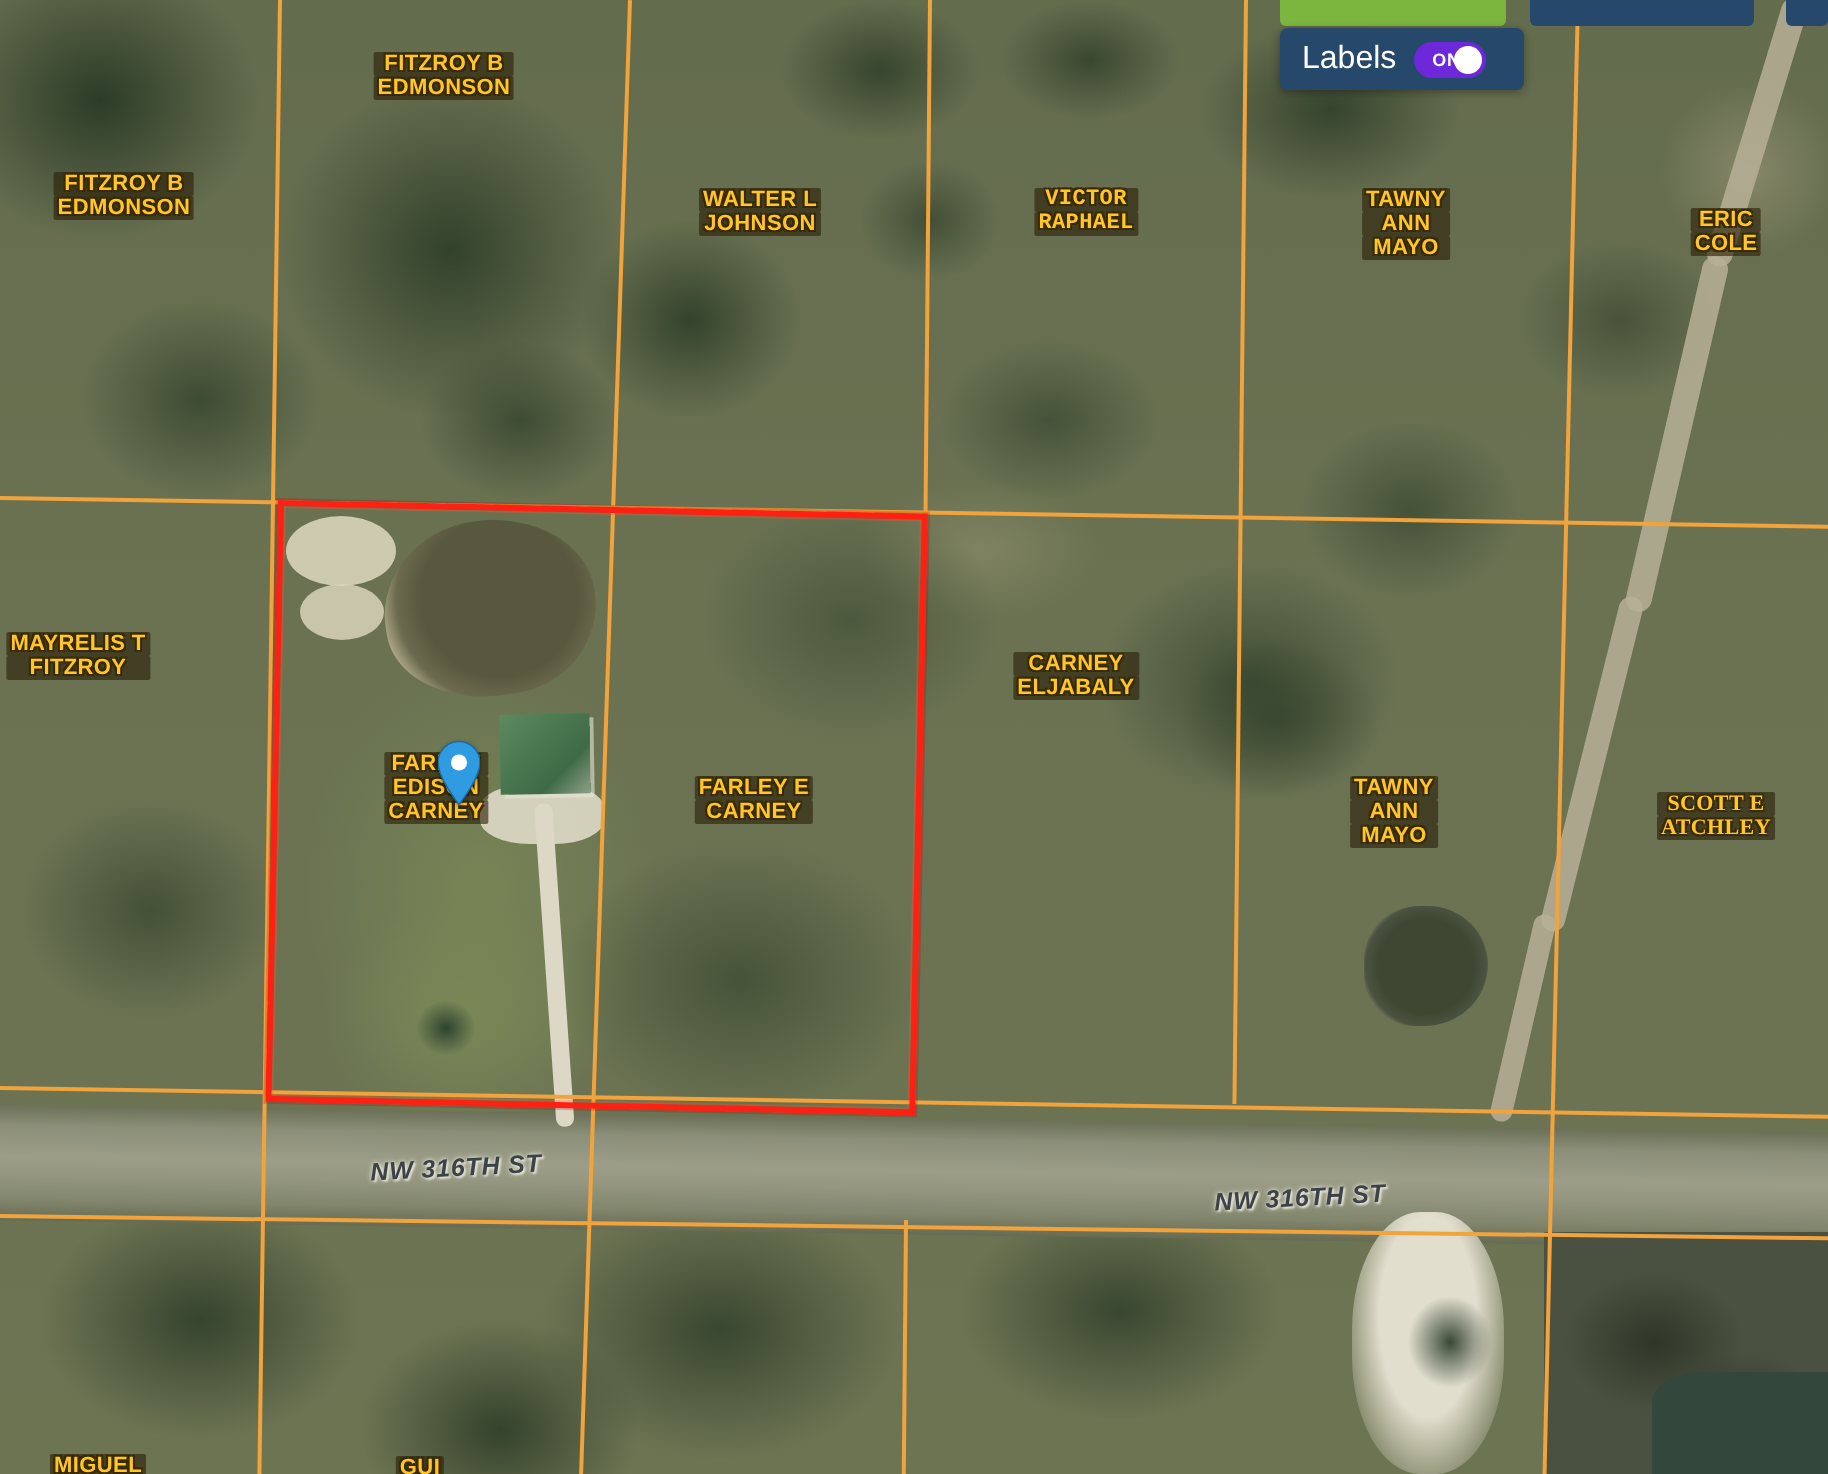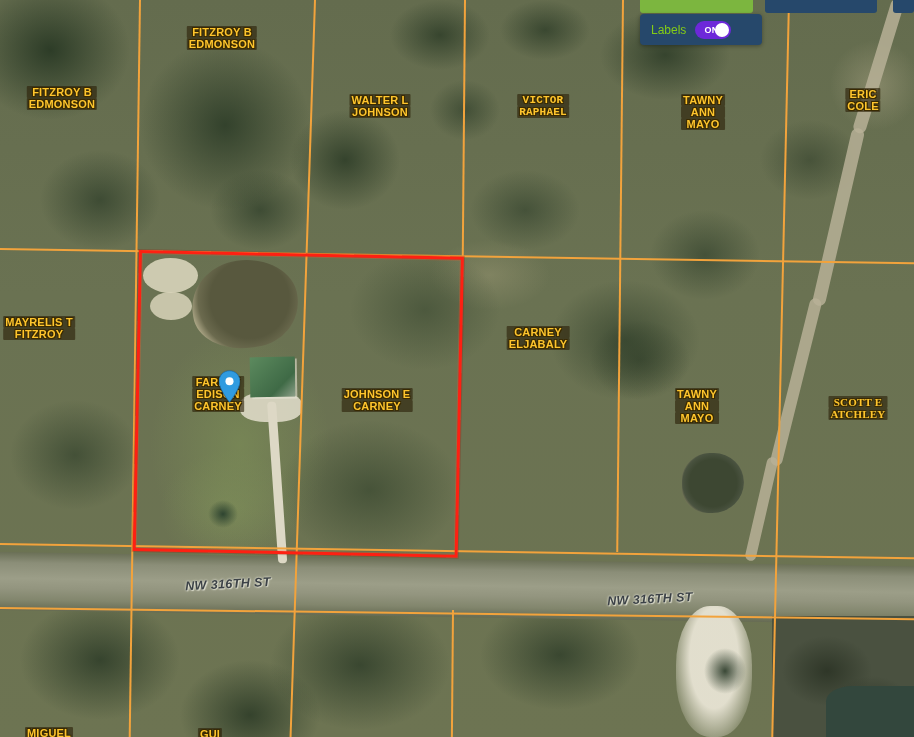--- a/index.html
+++ b/index.html
@@ -128,21 +128,21 @@
   .ctl{position:absolute;z-index:10;}
   .btn-top{height:13px;border:none;border-radius:0 0 3px 3px;cursor:pointer;}
   .btn-green{left:640px;top:0;width:113px;background:#7cb63f;}
   .btn-dark1{left:765px;top:0;width:112px;background:#26486b;}
   .btn-dark2{left:893px;top:0;width:21px;background:#26486b;}
   .labels-panel{
     left:640px;top:14px;width:122px;height:31px;background:#26486b;border-radius:4px;
     display:flex;align-items:center;gap:9px;padding:0 11px;box-sizing:border-box;
     box-shadow:0 1px 4px rgba(0,0,0,.35);
   }
-  .labels-text{color:#84cc16;font-size:12px;}
+  .labels-text{color:#ffffff;font-size:16px;}
   .toggle{width:36px;height:18px;background:#6d28d9;border-radius:10px;position:relative;
     display:flex;align-items:center;cursor:pointer;border:none;padding:0;}
   .toggle-on{color:#fff;font-size:9px;font-weight:bold;margin-left:9px;letter-spacing:.3px;}
   .toggle-knob{position:absolute;right:2px;top:2px;width:14px;height:14px;background:#fff;border-radius:50%;}
 </style>
 </head>
 <body>
 
 <div class="map">
 
@@ -209,39 +209,39 @@
     </div>
     <div class="parcel-label" style="left: 543px; top: 94px; font-family: Liberation Mono, monospace;">
       <span>VICTOR</span>
       <span>RAPHAEL</span>
     </div>
     <div class="parcel-label" style="left: 703px; top: 94px;">
       <span>TAWNY</span>
       <span>ANN</span>
       <span>MAYO</span>
     </div>
-    <div class="parcel-label" style="left: 863px; top: 88px;">
+    <div class="parcel-label" style="left: 863px; top: 104px;">
       <span>ERIC</span>
       <span>COLE</span>
     </div>
     <div class="parcel-label" style="left: 39px; top: 316px;">
       <span>MAYRELIS T</span>
       <span>FITZROY</span>
     </div>
     <div class="parcel-label" style="left: 538px; top: 326px;">
       <span>CARNEY</span>
       <span>ELJABALY</span>
     </div>
     <div class="parcel-label" style="left: 218px; top: 376px;">
       <span>FARLEY</span>
       <span>EDISON</span>
       <span>CARNEY</span>
     </div>
     <div class="parcel-label" style="left: 377px; top: 388px;">
-      <span>JOHNSON E</span>
+      <span>FARLEY E</span>
       <span>CARNEY</span>
     </div>
     <div class="parcel-label" style="left: 697px; top: 388px;">
       <span>TAWNY</span>
       <span>ANN</span>
       <span>MAYO</span>
     </div>
     <div class="parcel-label" style="left: 858px; top: 396px; font-family: Liberation Serif, serif;">
       <span>SCOTT E</span>
       <span>ATCHLEY</span>

